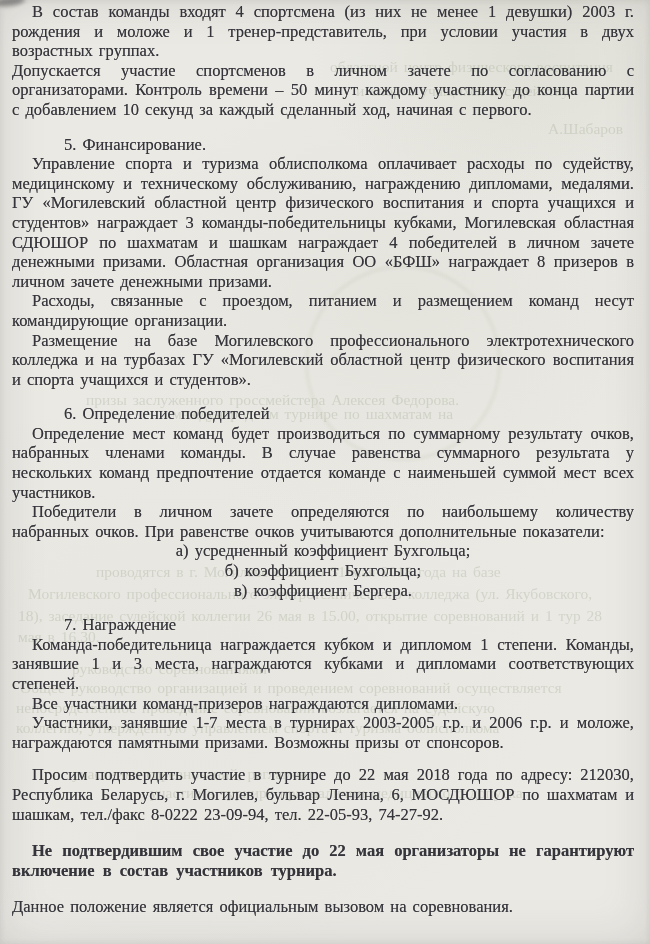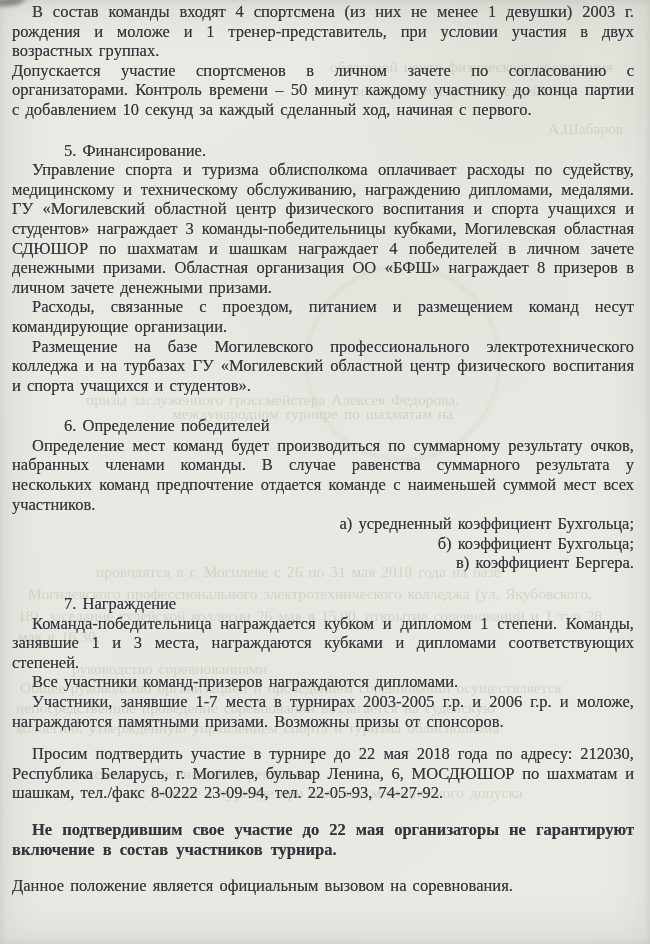--- a/index.html
+++ b/index.html
@@ -25,27 +25,27 @@
     font-size: 16.5px;
     line-height: 19.6px;
     color: #35353b;
     text-align: justify;
     word-spacing: 2px;
     text-shadow: 0 0 0.5px rgba(62,62,68,.65);
   }
   .doc p { margin: 0; }
   .doc p.ind { text-indent: 20px; }
   .doc h3 {
-    margin: 21px 0 0 52px;
+    margin: 15px 0 0 52px;
     font-size: 16.5px;
     font-weight: normal;
     line-height: 19.6px;
     text-align: left;
   }
-  .doc .list p { text-align: right; }
+  .doc .list p { text-align: center; }
   .gap-top { margin-top: 13px !important; }
   .gap-top-lg { margin-top: 17px !important; }
   .bold-par { font-weight: bold; word-spacing: 4px; }
 
   
   .bleed {
     position: absolute;
     left: 0; top: 0; width: 650px; height: 676px;
     pointer-events: none;
     font-size: 15.5px;
@@ -120,20 +120,21 @@
     <p class="ind">В состав команды входят 4 спортсмена (из них не менее 1 девушки) 2003 г. рождения и моложе и 1 тренер-представитель, при условии участия в двух возрастных группах.</p>
     <p>Допускается участие спортсменов в личном зачете по согласованию с организаторами. Контроль времени – 50 минут каждому участнику до конца партии с добавлением 10 секунд за каждый сделанный ход, начиная с первого.</p>
 
     <h3>5. Финансирование.</h3>
     <p class="ind">Управление спорта и туризма облисполкома оплачивает расходы по судейству, медицинскому и техническому обслуживанию, награждению дипломами, медалями. ГУ «Могилевский областной  центр физического воспитания и спорта учащихся и студентов» награждает 3 команды-победительницы кубками, Могилевская областная СДЮШОР по шахматам и шашкам награждает 4 победителей в личном зачете денежными призами. Областная организация ОО «БФШ» награждает 8 призеров в личном зачете денежными призами.</p>
     <p class="ind">Расходы, связанные с проездом, питанием и размещением команд несут командирующие организации.</p>
     <p class="ind">Размещение на базе Могилевского  профессионального  электротехнического колледжа и на турбазах ГУ «Могилевский областной  центр физического воспитания и спорта учащихся и студентов».</p>
 
     <h3>6. Определение победителей</h3>
     <p class="ind">Определение мест команд будет производиться по суммарному результату очков, набранных членами команды. В случае равенства суммарного результата у нескольких команд предпочтение отдается  команде с наименьшей суммой мест всех участников.</p>
+    <p class="ind">Победители в личном зачете определяются по наибольшему количеству набранных очков. При равенстве очков учитываются дополнительные показатели:</p>
     <div class="list">
       <p>а) усредненный коэффициент Бухгольца;</p>
       <p>б) коэффициент Бухгольца;</p>
       <p>в) коэффициент Бергера.</p>
     </div>
 
     <h3>7. Награждение</h3>
     <p class="ind">Команда-победительница награждается кубком и дипломом 1 степени. Команды, занявшие 1 и 3 места, награждаются кубками и дипломами соответствующих степеней.</p>
     <p class="ind">Все участники команд-призеров награждаются дипломами.</p>
     <p class="ind">Участники, занявшие 1-7 места в турнирах 2003-2005  г.р. и 2006 г.р. и моложе, награждаются памятными призами. Возможны призы от спонсоров.</p>

